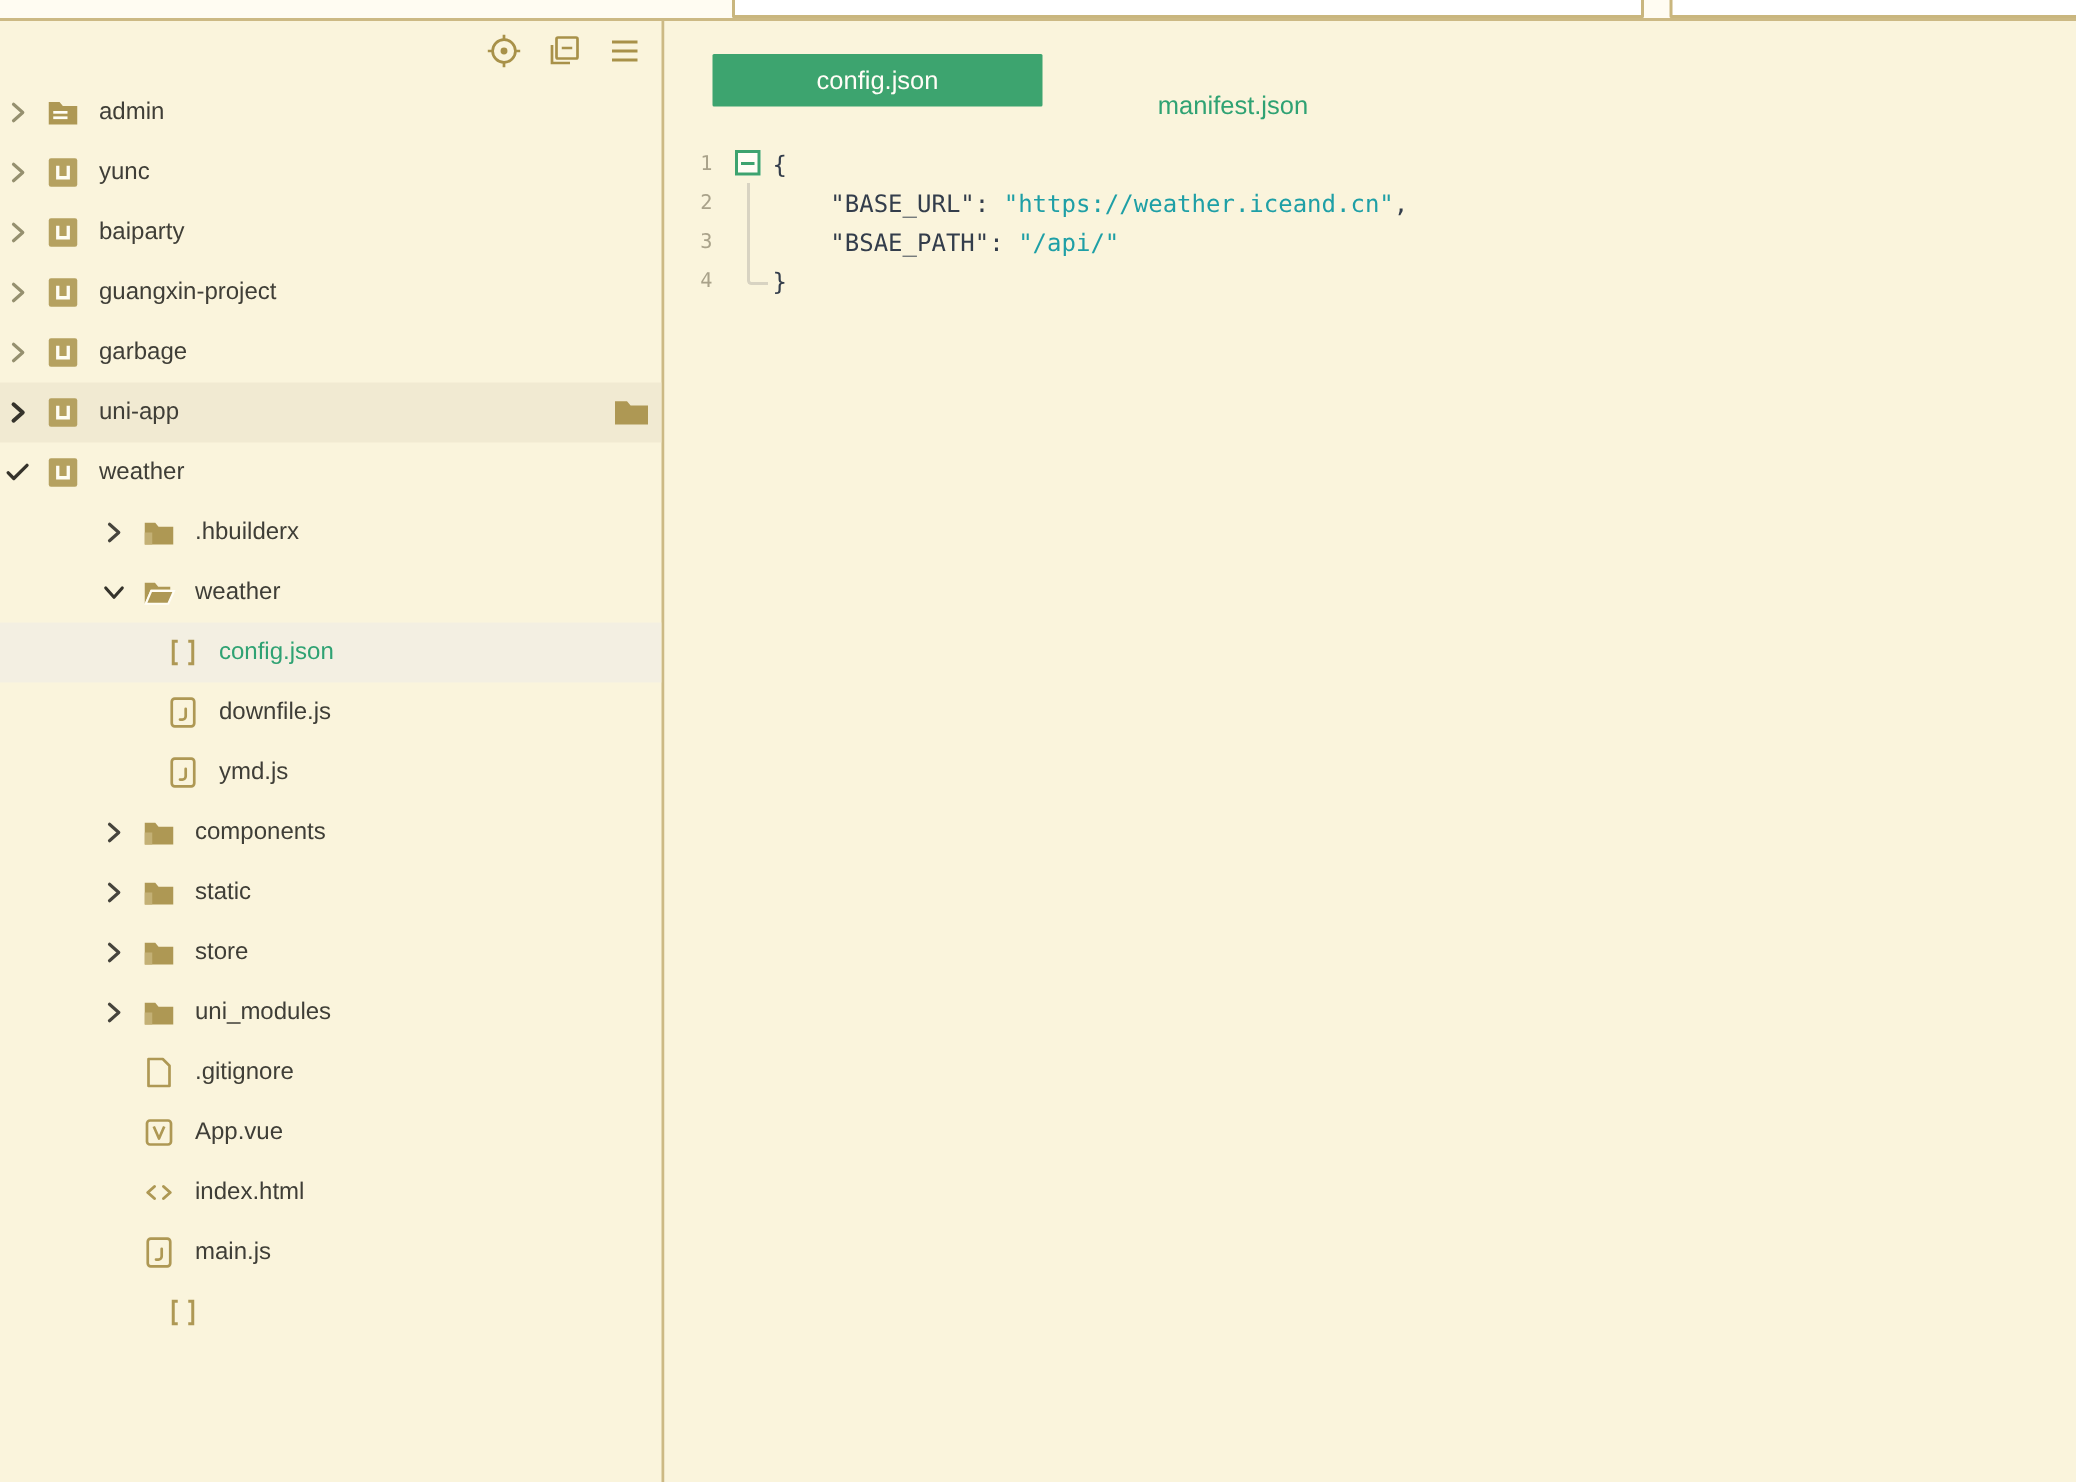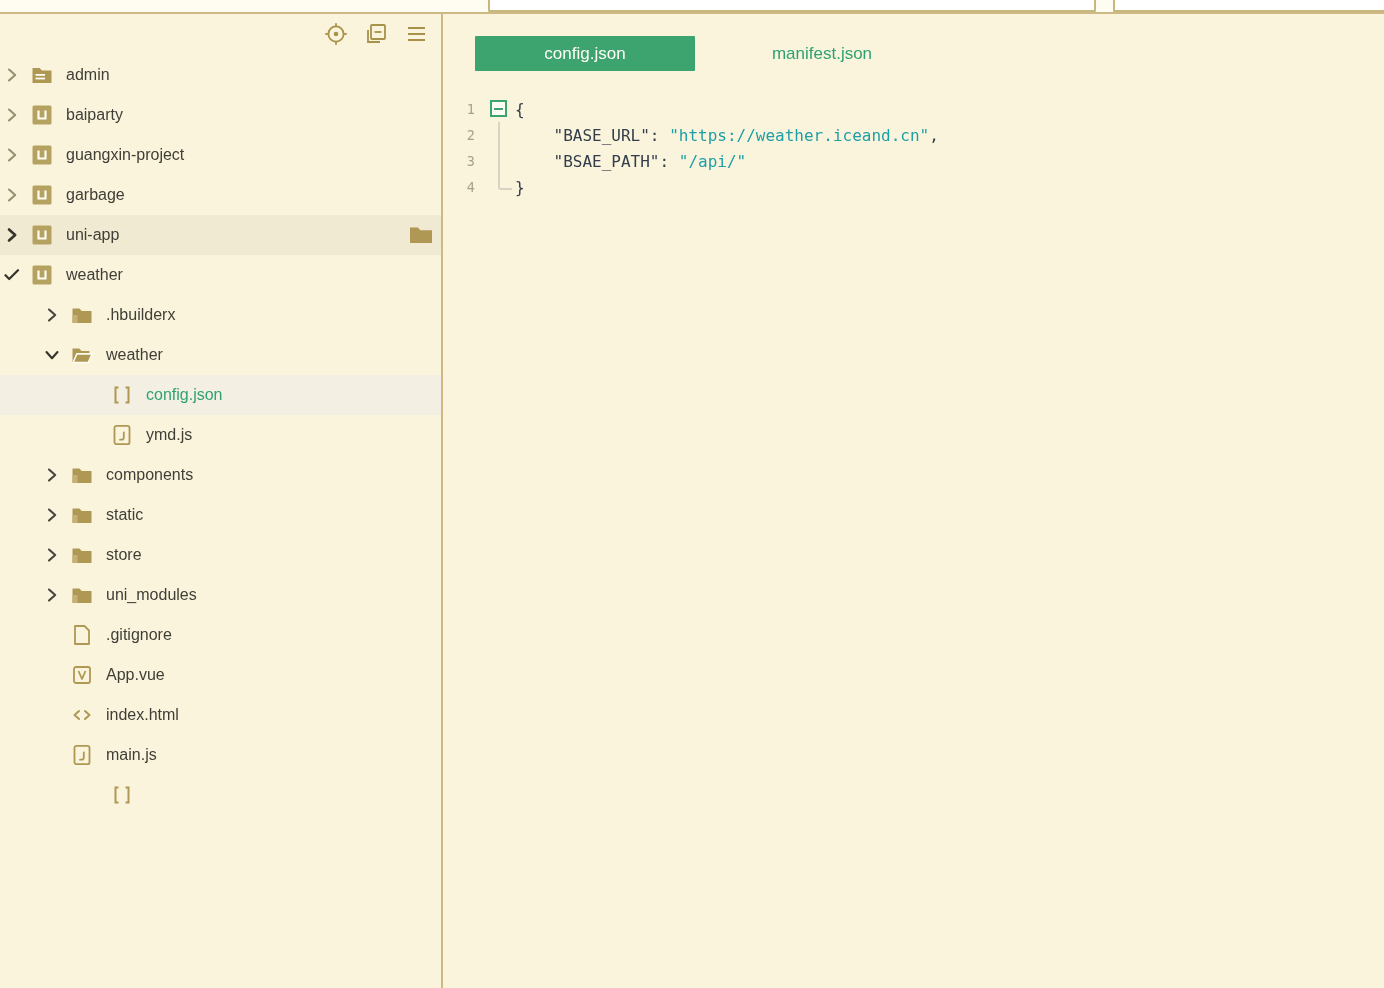--- a/index.html
+++ b/index.html
@@ -15,42 +15,42 @@
 
   
   #sidebar{position:absolute;left:0;top:14px;bottom:0;width:441px;border-right:2px solid #CCB984;background:#FAF4DC;overflow:hidden;}
   #side-toolbar{position:absolute;top:8px;right:13px;display:flex;gap:16px;}
   #side-toolbar .tbicon{width:24px;height:24px;color:#A89149;cursor:pointer;}
   #side-toolbar .tbicon svg{display:block;width:24px;height:24px;}
 
   #tree{position:absolute;top:41px;left:0;right:0;}
   .tree-row{position:relative;height:40px;display:flex;align-items:center;cursor:pointer;}
   .tree-row.lvl0{padding-left:2px;}
-  .tree-row.lvl1{padding-left:42px;}
+  .tree-row.lvl1{padding-left:66px;}
   .tree-row.lvl2{padding-left:82px;}
   .tree-row.hl{background:#F1EAD2;}
   .tree-row.sel{background:#F3EFE2;}
   .exp{width:20px;height:20px;flex:none;display:flex;align-items:center;justify-content:center;}
   .exp svg{width:16px;height:16px;display:block;}
   .exp.muted{color:#95906F;}
   .exp.dark{color:#46443C;}
   .exp.bold{color:#35332B;}
   .tree-icon{width:24px;height:24px;flex:none;margin-left:8px;margin-right:12px;}
   .tree-icon svg{width:24px;height:24px;display:block;}
   .tree-label{font-size:16px;color:#3F3E37;white-space:nowrap;}
   .tree-row.sel .tree-label{color:#2FA273;}
   .trail-icon{position:absolute;right:7px;top:8px;width:26px;height:24px;}
   .trail-icon svg{width:26px;height:24px;display:block;}
 
   
   #editor{position:absolute;left:443px;top:14px;right:0;bottom:0;background:#FAF4DC;}
   #tabs-bar{position:absolute;left:0;top:0;right:0;height:70px;}
   .tab{position:absolute;top:22px;width:220px;height:35px;display:flex;align-items:center;justify-content:center;font-size:17px;cursor:pointer;border-radius:1px;}
   #tab-config{left:32px;background:#3DA46F;color:#FFFDF6;}
-  #tab-manifest{left:269px;color:#2FA273;}
+  #tab-manifest{left:269px;color:#2FA273;margin-top:17px;}
 
   #code-area{position:absolute;left:0;top:82px;right:0;font-family:"DejaVu Sans Mono","Liberation Mono",monospace;}
   .code-line{display:flex;height:26px;align-items:center;}
   .ln{width:32px;flex:none;text-align:right;font-size:13.5px;color:#A9A28A;user-select:none;}
   .fold{width:40px;flex:none;height:26px;position:relative;}
   .fold-box{position:absolute;left:15px;top:4px;width:13px;height:13px;border:2px solid #3DA36F;background:#FFFDF4;cursor:pointer;}
   .fold-box .minus{position:absolute;left:2px;top:5.5px;width:9px;height:2px;background:#3DA36F;}
   .guide-v{position:absolute;left:23px;top:0;width:2px;height:26px;background:#D8D3C2;}
   .guide-elbow{position:absolute;left:23px;top:0;width:12px;height:14px;border-left:2px solid #D8D3C2;border-bottom:2px solid #D8D3C2;border-bottom-left-radius:3px;}
   .code{white-space:pre;font-size:16px;}
@@ -118,20 +118,34 @@
             <svg viewBox="0 0 16 16">
               <path d="M5 2.5 L11.2 8 L5 13.5" fill="none" stroke="currentColor" stroke-width="2.1" stroke-linecap="round" stroke-linejoin="round"></path>
             </svg>
           </span>
           <span class="tree-icon">
             <svg viewBox="0 0 24 24">
               <rect x="2.5" y="2.5" width="19" height="19" rx="1.5" fill="#B5A160"></rect>
               <path d="M8.5 7.5 V15.5 H15.5 V7.5" fill="none" stroke="#FFFDF4" stroke-width="2.2"></path>
             </svg>
           </span>
+          <span class="tree-label">yunc</span>
+        </div>
+        <div class="tree-row lvl0">
+          <span class="exp muted">
+            <svg viewBox="0 0 16 16">
+              <path d="M5 2.5 L11.2 8 L5 13.5" fill="none" stroke="currentColor" stroke-width="2.1" stroke-linecap="round" stroke-linejoin="round"></path>
+            </svg>
+          </span>
+          <span class="tree-icon">
+            <svg viewBox="0 0 24 24">
+              <rect x="2.5" y="2.5" width="19" height="19" rx="1.5" fill="#B5A160"></rect>
+              <path d="M8.5 7.5 V15.5 H15.5 V7.5" fill="none" stroke="#FFFDF4" stroke-width="2.2"></path>
+            </svg>
+          </span>
           <span class="tree-label">baiparty</span>
         </div>
         <div class="tree-row lvl0">
           <span class="exp muted">
             <svg viewBox="0 0 16 16">
               <path d="M5 2.5 L11.2 8 L5 13.5" fill="none" stroke="currentColor" stroke-width="2.1" stroke-linecap="round" stroke-linejoin="round"></path>
             </svg>
           </span>
           <span class="tree-icon">
             <svg viewBox="0 0 24 24">
@@ -218,20 +232,30 @@
         </div>
         <div class="tree-row lvl2 sel">
           <span class="exp"></span>
           <span class="tree-icon">
             <svg viewBox="0 0 24 24">
               <path d="M8.5 4.5 H5.5 V19.5 H8.5" fill="none" stroke="#AE9854" stroke-width="2"></path>
               <path d="M15.5 4.5 H18.5 V19.5 H15.5" fill="none" stroke="#AE9854" stroke-width="2"></path>
             </svg>
           </span>
           <span class="tree-label">config.json</span>
+        </div>
+        <div class="tree-row lvl2">
+          <span class="exp"></span>
+          <span class="tree-icon">
+            <svg viewBox="0 0 24 24">
+              <rect x="4.5" y="2.8" width="15" height="18.4" rx="2" fill="none" stroke="#AE9854" stroke-width="1.8"></rect>
+              <path d="M13.8 9.5 V14.5 a2.2 2.2 0 0 1 -2.2 2.2 H10" fill="none" stroke="#AE9854" stroke-width="1.8" stroke-linecap="round"></path>
+            </svg>
+          </span>
+          <span class="tree-label">downfile.js</span>
         </div>
         <div class="tree-row lvl2">
           <span class="exp"></span>
           <span class="tree-icon">
             <svg viewBox="0 0 24 24">
               <rect x="4.5" y="2.8" width="15" height="18.4" rx="2" fill="none" stroke="#AE9854" stroke-width="1.8"></rect>
               <path d="M13.8 9.5 V14.5 a2.2 2.2 0 0 1 -2.2 2.2 H10" fill="none" stroke="#AE9854" stroke-width="1.8" stroke-linecap="round"></path>
             </svg>
           </span>
           <span class="tree-label">ymd.js</span>

